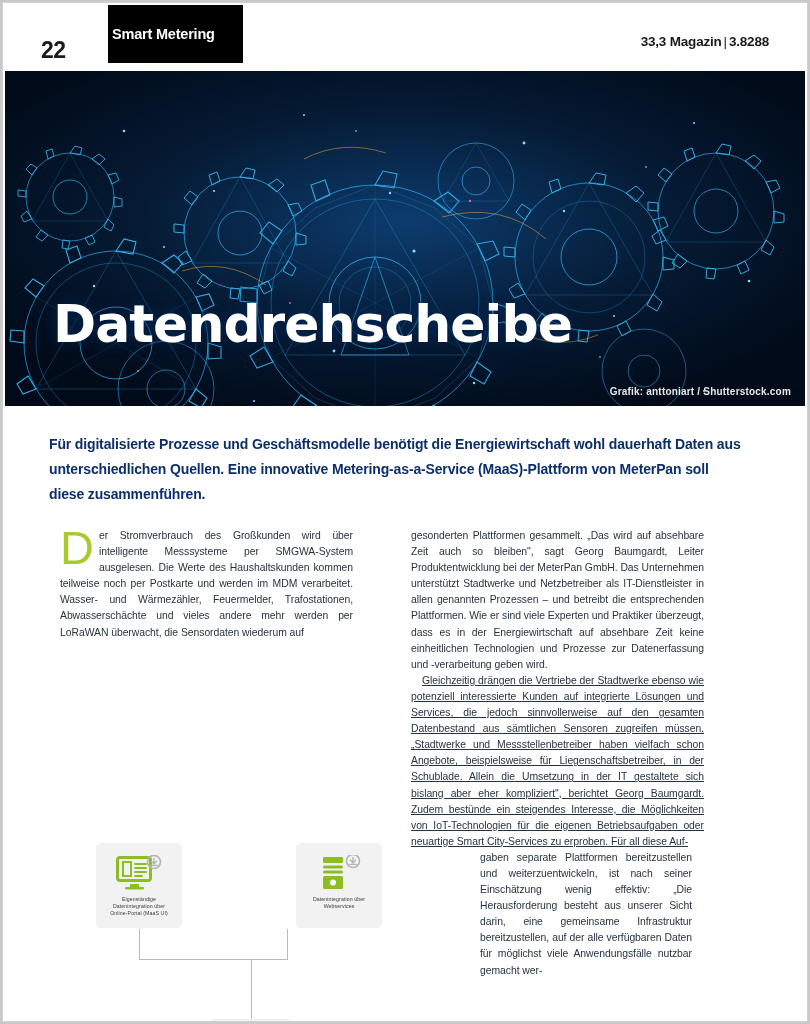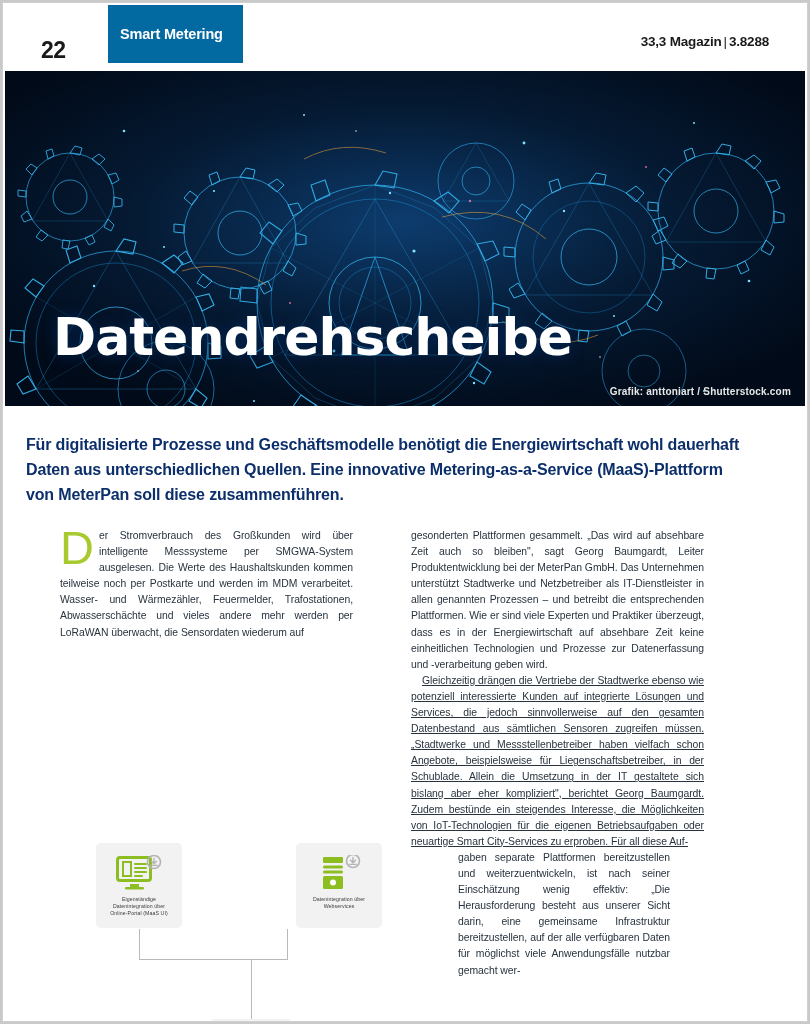--- a/index.html
+++ b/index.html
@@ -27,63 +27,63 @@
   }
   .folio{
     position:absolute;left:38px;top:28px;
     font-size:23px;font-weight:bold;color:#1a1a1a;
     letter-spacing:-0.5px;
     margin-top:6px;
   }
   .rubric{
     position:absolute;left:105px;top:2px;
     width:135px;height:58px;
-    background:#0369a1;
+    background:#000000;
     color:#ffffff;
     font-size:14.5px;font-weight:bold;
     display:flex;align-items:center;
-    padding-left:12px;box-sizing:border-box;
+    padding-left:4px;box-sizing:border-box;
     letter-spacing:-0.2px;
   }
   .issue{
     position:absolute;right:38px;top:31px;
     font-size:13.5px;font-weight:bold;color:#1a1a1a;
     letter-spacing:-0.2px;
   }
   .issue .bar{color:#1a1a1a;font-weight:normal;padding:0 2px;}
 
   
   .hero{
     position:relative;
     margin:0 2px;
     height:335px;
     background:#010a18;
     overflow:hidden;
   }
   .hero svg.gears{position:absolute;inset:0;width:100%;height:100%;}
   .hero-title{
     position:absolute;
-    left:48px;bottom:39px;
+    left:48px;bottom:52px;
     font-size:52px;
     font-weight:bold;
     color:#ffffff;
     letter-spacing:-1px;
     text-shadow:0 0 14px rgba(0,40,90,.9);
     font-family:"DejaVu Sans", sans-serif;
   }
   .hero-credit{
     position:absolute;right:14px;bottom:9px;
     font-size:10px;color:#e8e8e8;font-weight:bold;
     letter-spacing:.2px;
   }
 
   
   .lead{
-    margin:26px 62px 0 23px;
-    font-size:16px;
+    margin:26px 62px 0 46px;
+    font-size:14px;
     font-weight:bold;
     line-height:25px;
     color:#0c2f6b;
     letter-spacing:-0.15px;
   }
 
   
   .cols{
     position:relative;
     margin:21px 0 0 0;
@@ -107,21 +107,21 @@
     float:left;
     font-size:47px;
     line-height:38px;
     font-weight:normal;
     color:#a9ca2e;
     padding:1px 5px 0 0;
     font-family:"Liberation Sans", sans-serif;
   }
   .col.right .narrow{
     width:212px;
-    margin-left:47px;
+    margin-left:69px;
   }
 
   
   .diagram{
     position:absolute;
     left:8px;top:305px;
     width:480px;height:300px;
   }
   .dbox{
     position:absolute;

